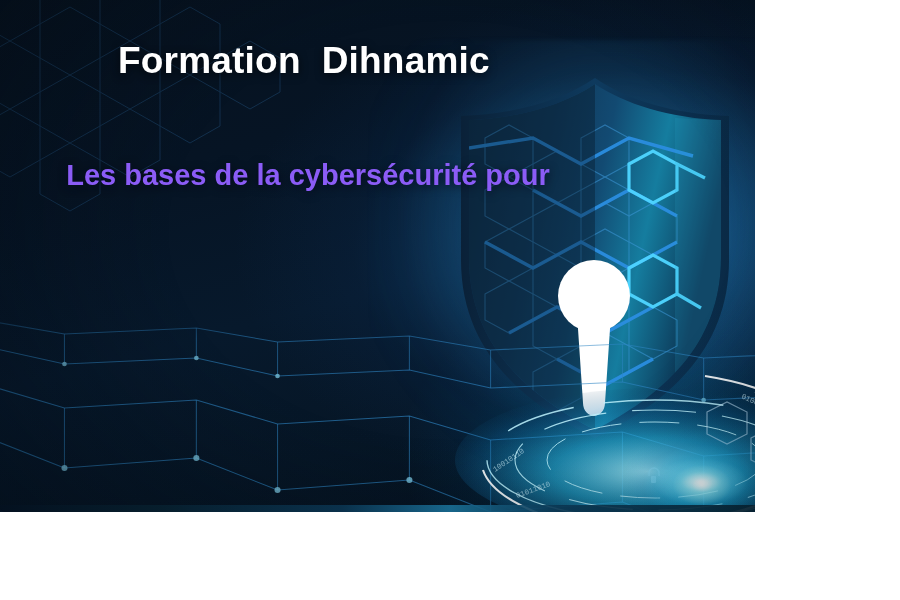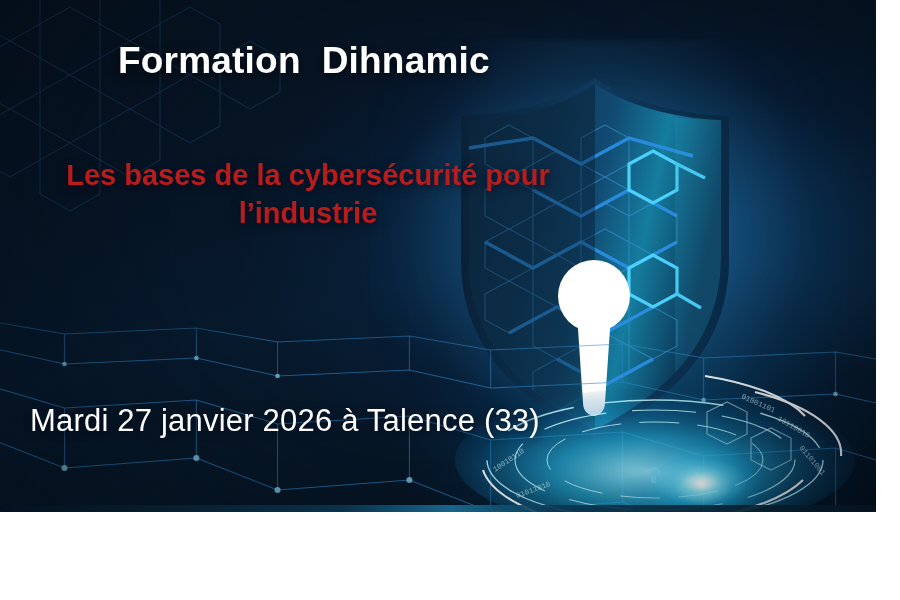--- a/index.html
+++ b/index.html
@@ -1,18 +1,18 @@
 <!DOCTYPE html>
 <html><head>
 <meta charset="utf-8">
 <style>
   html,body{margin:0;padding:0;background:#fff;}
   body{width:900px;height:600px;font-family:"Liberation Sans",sans-serif;overflow:hidden;}
 
-  #poster{position:relative;width:876px;height:600px;background:#ffffff;overflow:hidden;}
+  #poster{position:relative;width:755px;height:600px;background:#ffffff;overflow:hidden;}
 
   
   .hero{position:absolute;left:0;top:0;width:900px;height:512px;overflow:hidden;
         background:
           radial-gradient(ellipse 520px 330px at 640px 250px, rgba(30,120,190,0.55) 0%, rgba(12,45,85,0.22) 55%, rgba(5,18,34,0) 78%),
           radial-gradient(ellipse 300px 200px at 640px 450px, rgba(0,190,245,0.30) 0%, rgba(0,120,190,0.07) 60%, rgba(5,18,34,0) 80%),
           linear-gradient(165deg,#06121f 0%,#061424 28%,#07192c 52%,#061626 72%,#04101c 100%);}
 
   
   .hero-vignette{position:absolute;inset:0;
@@ -46,21 +46,21 @@
       background:linear-gradient(to right,#041120 0%,#07202f 18%,#0b3550 38%,#1a6f96 50%,#0b3550 62%,#07202f 82%,#041120 100%);
       opacity:.9;}
 
   
   .poster-text{position:absolute;inset:0;}
   .title{position:absolute;left:118px;top:40px;
       font-size:37px;font-weight:600;color:#ffffff;letter-spacing:.2px;white-space:pre;
       text-shadow:0 2px 9px rgba(0,0,0,.65);}
 
   .subtitle{position:absolute;left:28px;top:157px;width:560px;
-      text-align:center;color:#b91c1c;font-size:29px;font-weight:700;line-height:1.30;
+      text-align:center;color:#8b5cf6;font-size:29px;font-weight:700;line-height:1.30;
       text-shadow:0 2px 10px rgba(0,10,25,.75);}
   .subtitle .ln{display:block;}
 
   .datetext{position:absolute;left:30px;top:403px;width:560px;text-align:left;
       color:#ffffff;font-size:31px;font-weight:400;letter-spacing:.2px;
       text-shadow:0 2px 10px rgba(0,10,25,.8);}
 
   
   .footer{position:absolute;left:0;top:512px;width:900px;height:88px;background:#ffffff;}
 </style>
@@ -249,24 +249,22 @@
 
     <div class="hero-vignette"></div>
     <div class="bottom-edge"></div>
   </div>
 
   <div class="poster-text">
     <div class="title">Formation  Dihnamic</div>
 
     <div class="subtitle">
       <span class="ln">Les bases de la cybersécurité pour</span>
-      <span class="ln">l’industrie</span>
     </div>
 
-    <div class="datetext">Mardi 27 janvier 2026 à Talence (33)</div>
   </div>
 
   <div class="footer">
 
     
     
 
     
     
 

